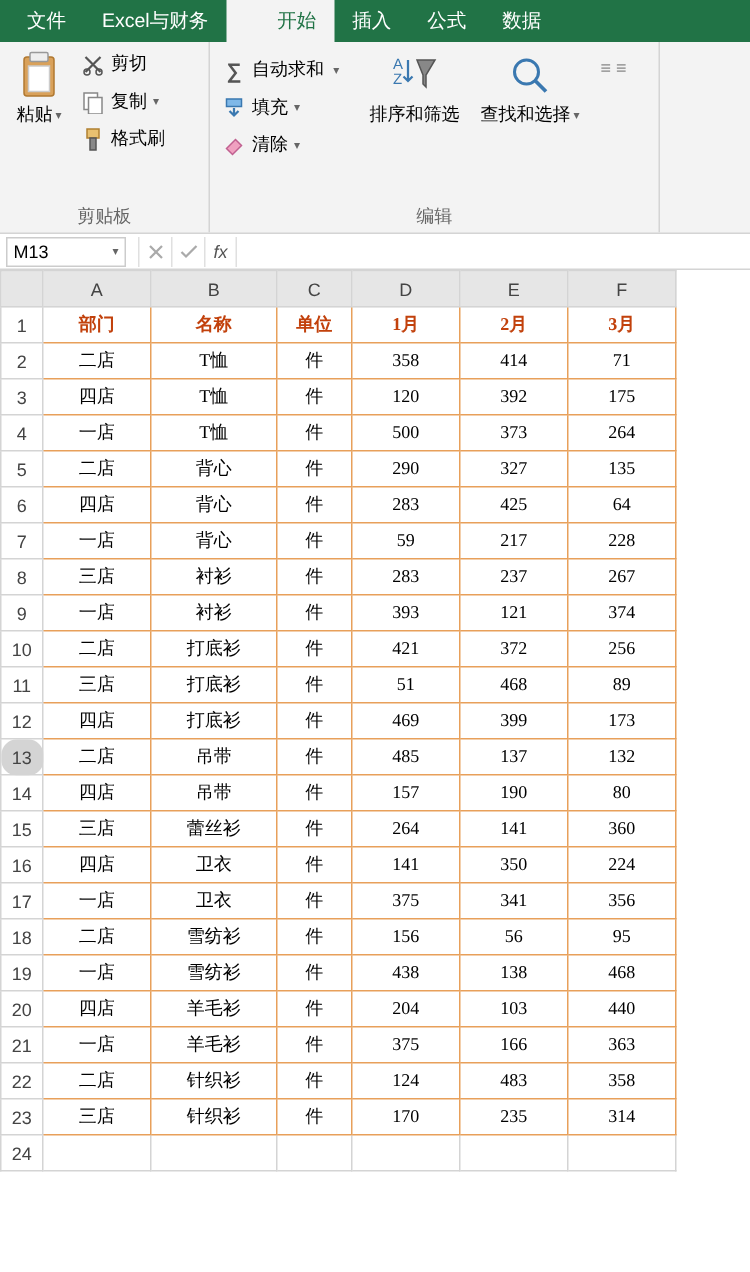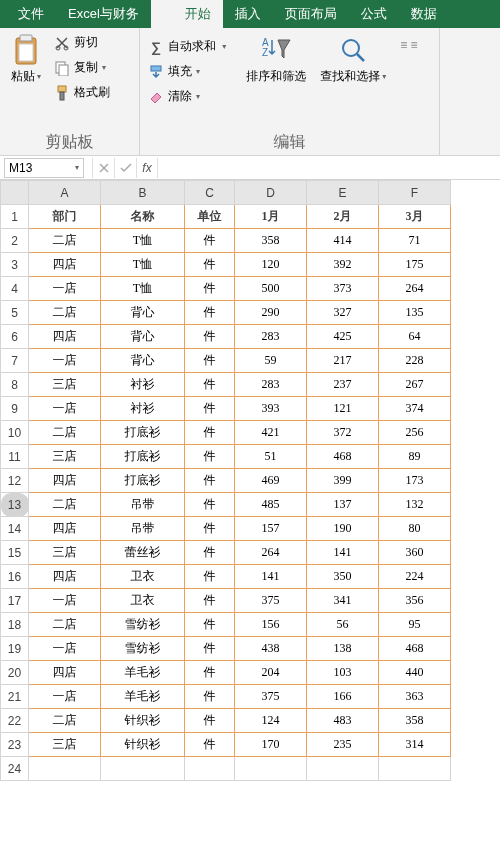--- a/index.html
+++ b/index.html
@@ -5,21 +5,21 @@
   * { box-sizing: border-box; margin: 0; padding: 0; }
   body { font-family: "Microsoft YaHei", "SimSun", Arial, sans-serif; font-size: 12px; background: #fff; width: 500px; height: 848px; overflow: hidden; }
   
   .tabs { display: flex; background: #217346; color: #fff; height: 28px; align-items: flex-end; padding-left: 6px; }
   .tab { padding: 0 12px; height: 28px; line-height: 28px; font-size: 13px; cursor: pointer; }
   .tab.active { background: #f3f3f3; color: #217346; padding-left: 34px; }
   
   .ribbon { background: #f3f3f3; border-bottom: 1px solid #d4d4d4; display: flex; height: 128px; overflow: hidden; }
   .ribbon-group { border-right: 1px solid #d4d4d4; display: flex; flex-direction: column; padding: 4px 6px 2px; }
   .ribbon-group-content { flex: 1; display: flex; align-items: flex-start; gap: 6px; }
-  .ribbon-group-label { text-align: center; color: #666; font-size: 16px; padding-top: 2px; }
+  .ribbon-group-label { text-align: center; color: #666; font-size: 12px; padding-top: 2px; }
   
   .big-btn { display: flex; flex-direction: column; align-items: center; gap: 2px; padding: 2px 4px; cursor: pointer; }
   .big-btn .icon-box { width: 32px; height: 32px; display: flex; align-items: center; justify-content: center; }
   .big-btn .label { font-size: 12px; display: flex; align-items: center; gap: 2px; }
   
   .small-btns { display: flex; flex-direction: column; gap: 4px; }
   .small-btn { display: flex; align-items: center; gap: 4px; padding: 2px; cursor: pointer; font-size: 12px; }
   .small-btn .icon-box { width: 16px; height: 16px; display: flex; align-items: center; justify-content: center; }
   
   .dropdown-arrow { font-size: 8px; color: #666; }
@@ -32,33 +32,32 @@
   .sheet-area { overflow: auto; height: calc(848px - 28px - 128px - 24px); }
   .sheet { border-collapse: collapse; font-size: 12px; }
   .sheet th, .sheet td { border: 1px solid #d4d4d4; text-align: center; height: 24px; background: #fff; }
   .sheet th { background: #e6e6e6; font-weight: normal; color: #444; }
   .corner { width: 28px; background: #e6e6e6; }
   .rowhead { width: 28px; background: #e6e6e6; font-weight: normal; color: #444; }
   .colA { width: 72px; } .colB { width: 84px; } .colC { width: 50px; }
   .colD, .colE, .colF { width: 72px; }
   
   .data-cell { border: 1px solid #e8a05a !important; font-family: "SimSun", serif; }
-  .hdr-cell { color: #404040; font-weight: bold; border: 1px solid #e8a05a !important; font-family: "SimSun", serif; margin-left: 36px; }
+  .hdr-cell { color: #c2410c; font-weight: bold; border: 1px solid #e8a05a !important; font-family: "SimSun", serif; margin-left: 36px; }
   
   .row-sel td.rowhead { background: #d4d4d4; border-radius: 10px; }
 </style>
 </head>
 <body>
 
 <div class="tabs" id="tabs">
     <div class="tab">文件</div>
     <div class="tab">Excel与财务</div>
     <div class="tab active">开始</div>
     <div class="tab">插入</div>
-    <div class="tab">页面布局</div>
     <div class="tab">公式</div>
     <div class="tab">数据</div>
   </div>
 
 <div class="ribbon">
   <div class="ribbon-group" style="width:140px">
     <div class="ribbon-group-content">
       <div class="big-btn">
         <span class="icon-box">
           <svg width="28" height="32" viewBox="0 0 28 32">

